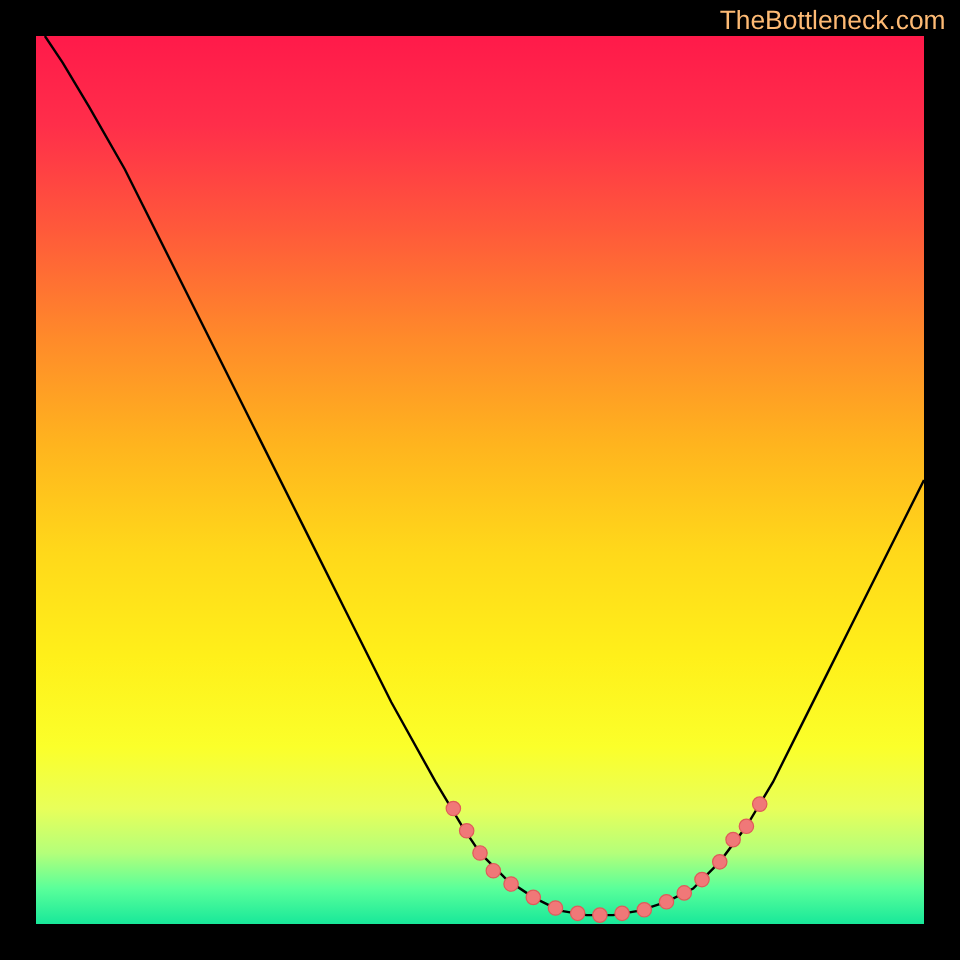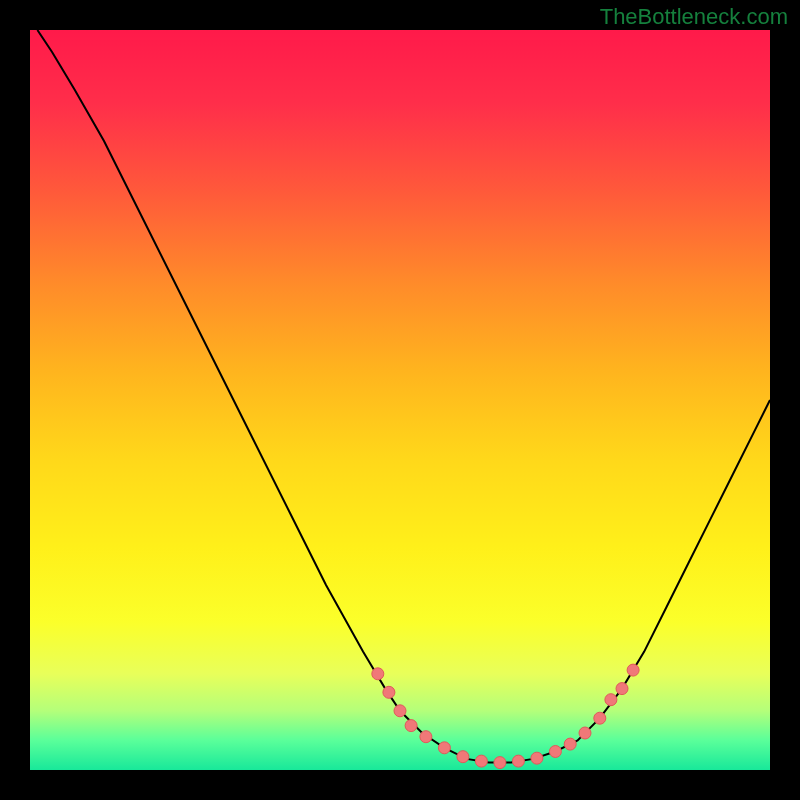--- a/index.html
+++ b/index.html
@@ -7,21 +7,21 @@
   .container {
     position: relative;
     width: 800px;
     height: 800px;
     background: #000;
   }
   .watermark {
     position: absolute;
     top: 4px;
     right: 12px;
-    color: #15803d;
+    color: #fdba74;
     font-family: Arial, Helvetica, sans-serif;
     font-size: 22px;
     z-index: 10;
   }
   .plot-area {
     position: absolute;
     left: 30px;
     top: 30px;
     width: 740px;
     height: 740px;

